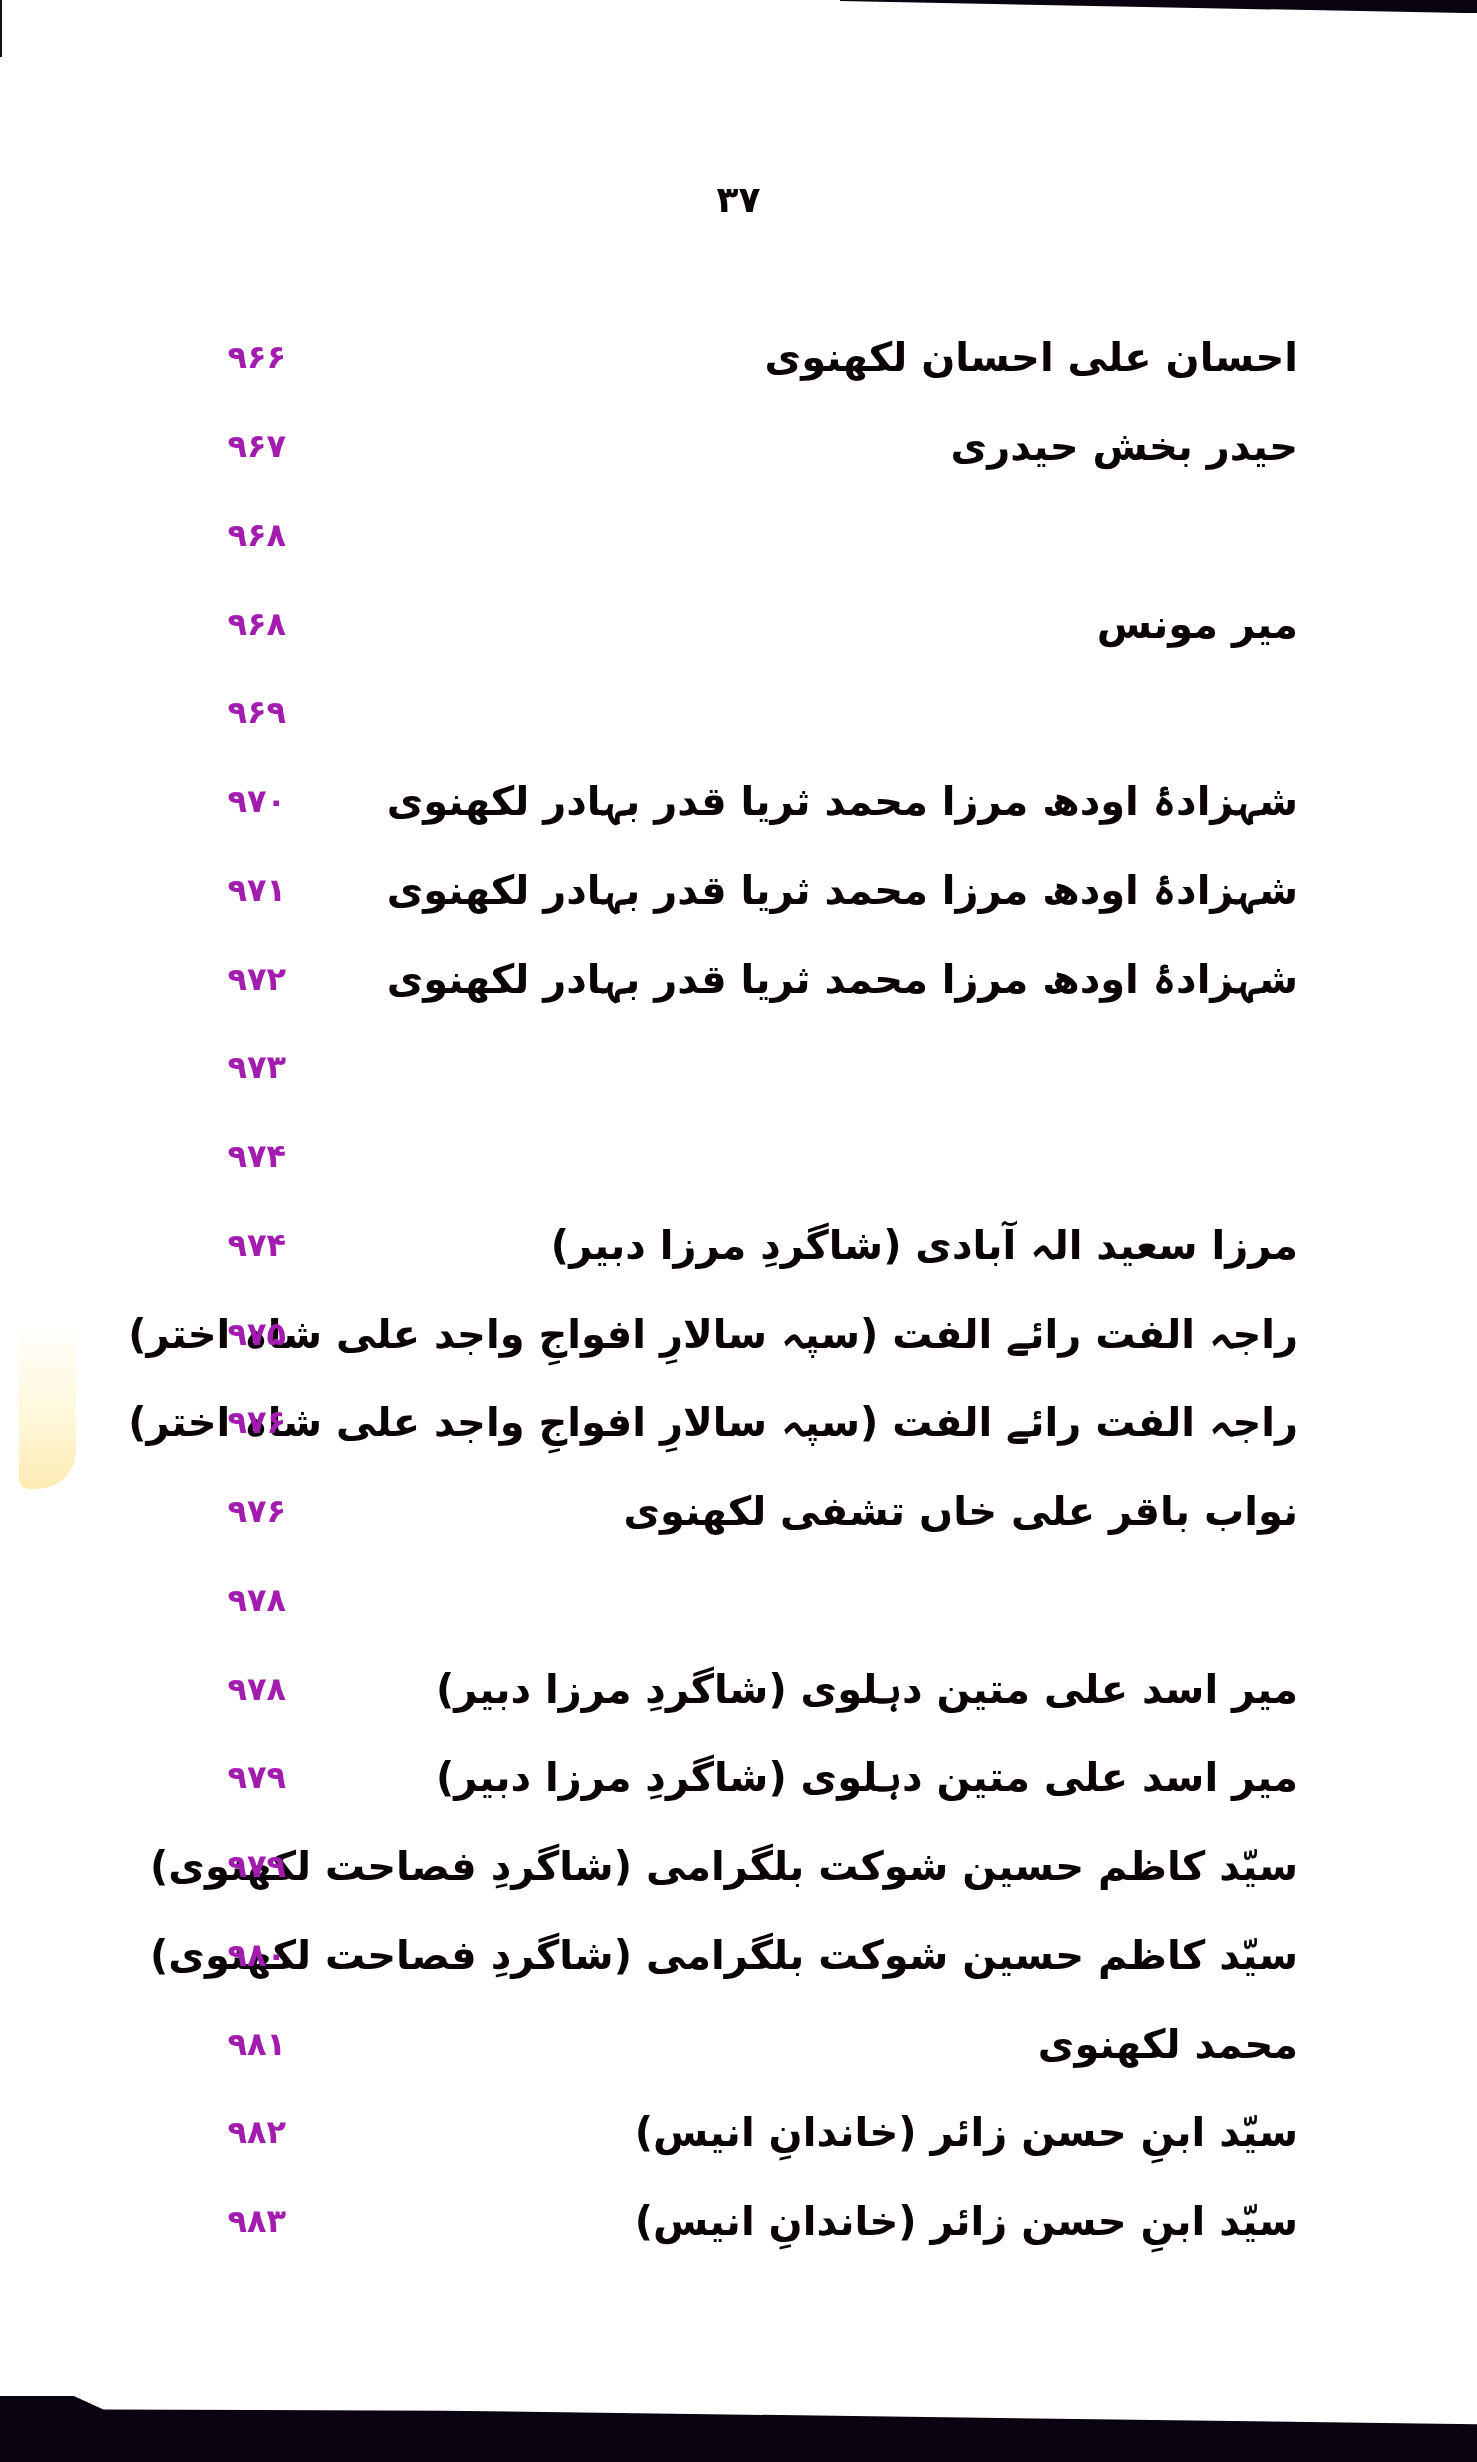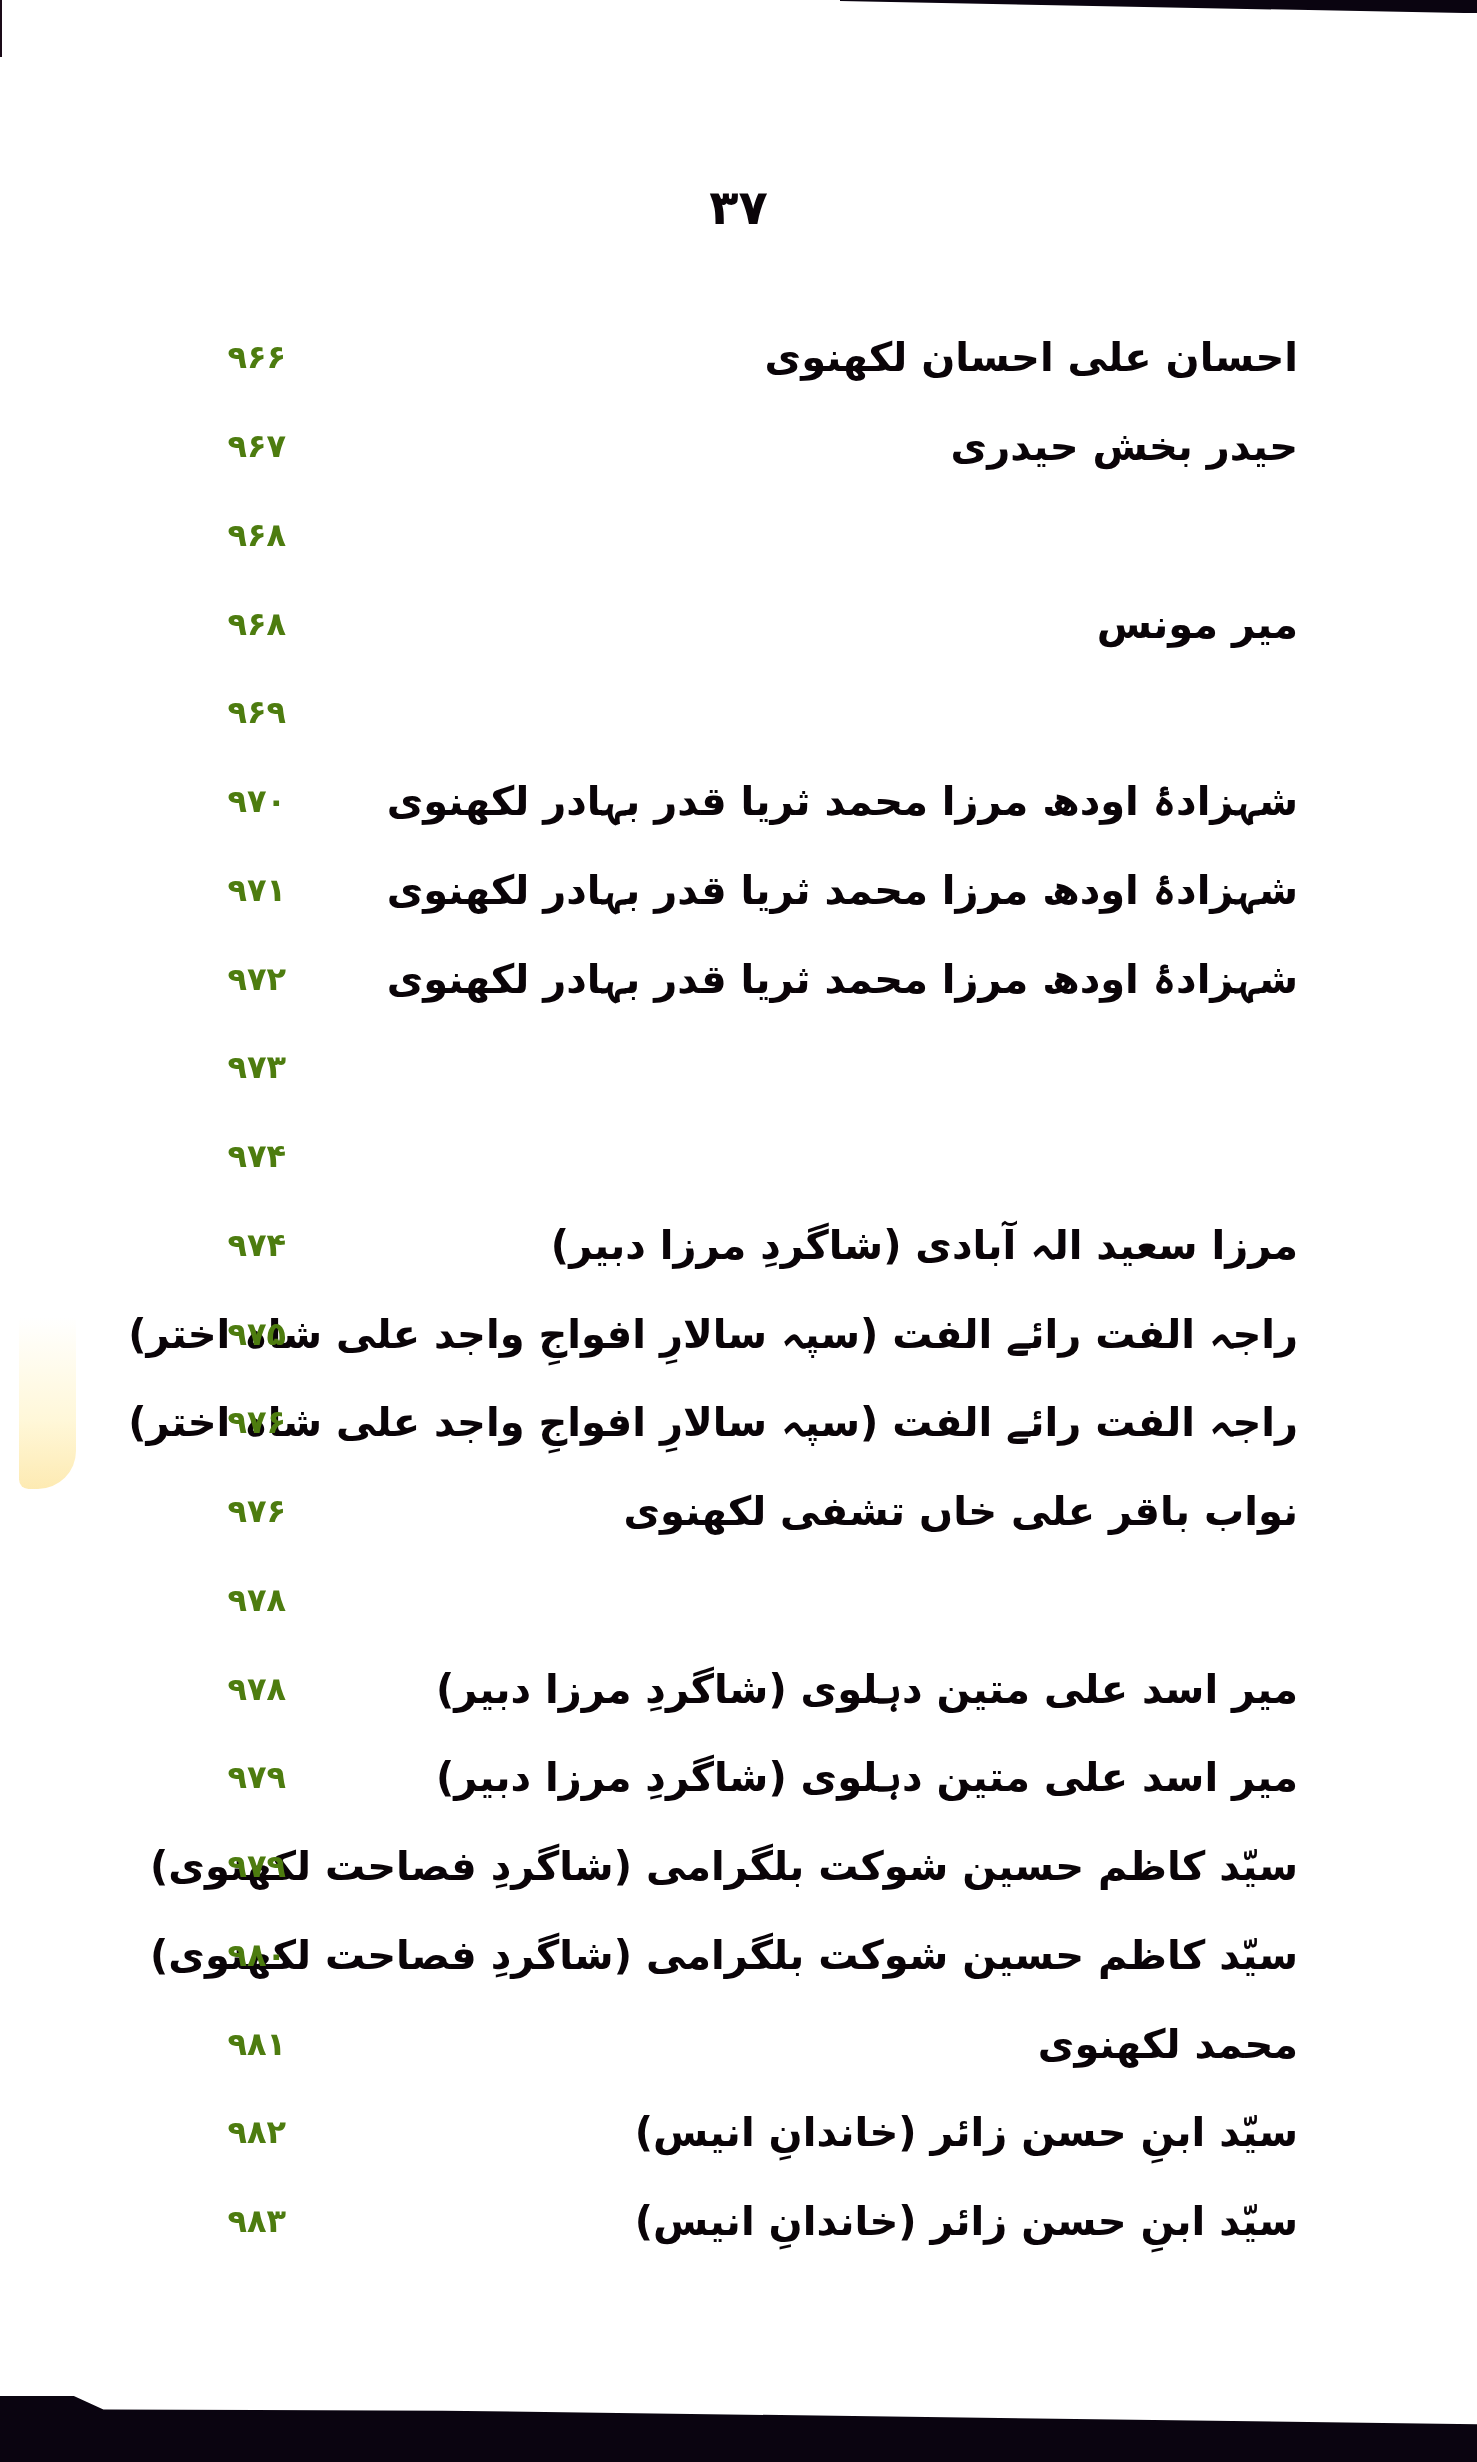--- a/index.html
+++ b/index.html
@@ -52,21 +52,21 @@
       background: linear-gradient(180deg, rgba(255,250,225,0) 0%, rgba(255,244,200,0.7) 60%, rgba(253,232,170,0.9) 100%);
       border-radius: 0 0 38px 9.5px;
     }
     .page-number {
       position: absolute;
       left: 0; right: 0;
       top: 179px;
       text-align: center;
       font-family: "DejaVu Sans", sans-serif;
       font-weight: bold;
-      font-size: 48px;
+      font-size: 36px;
       direction: rtl;
       letter-spacing: 3.8px;
     }
     .index-list {
       position: absolute;
       left: 0; top: 0;
       width: 1477px;
     }
     .index-row {
       position: absolute;
@@ -91,21 +91,21 @@
       position: absolute;
       left: 200px;
       top: 1.9px;
       width: 86px;
       direction: rtl;
       text-align: right;
       font-family: "DejaVu Sans", sans-serif;
       font-weight: bold;
       font-size: 32px;
       line-height: 53px;
-      color: #4d7c0f;
+      color: #a21caf;
     }
   </style>
 </head>
 <body>
 
 <div class="page">
   <div class="top-wedge"></div>
   <div class="left-edge"></div>
   <div class="curl-shadow"></div>
 

